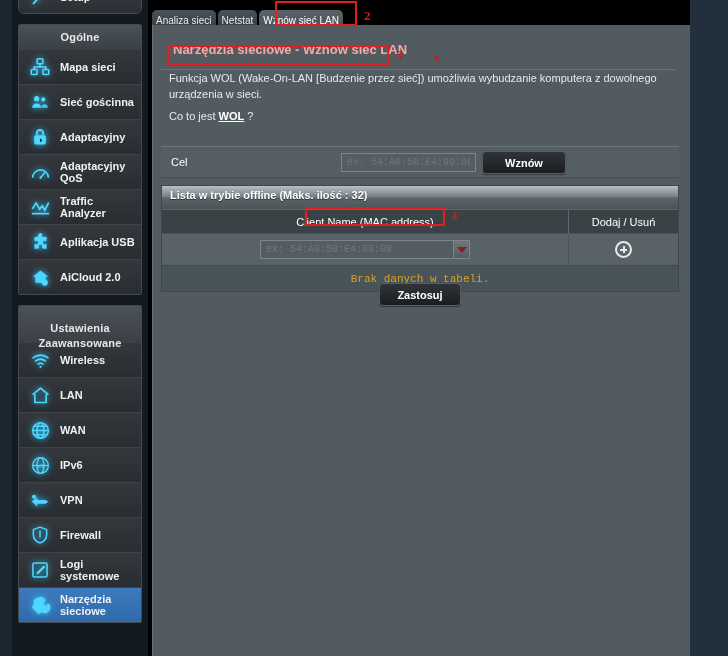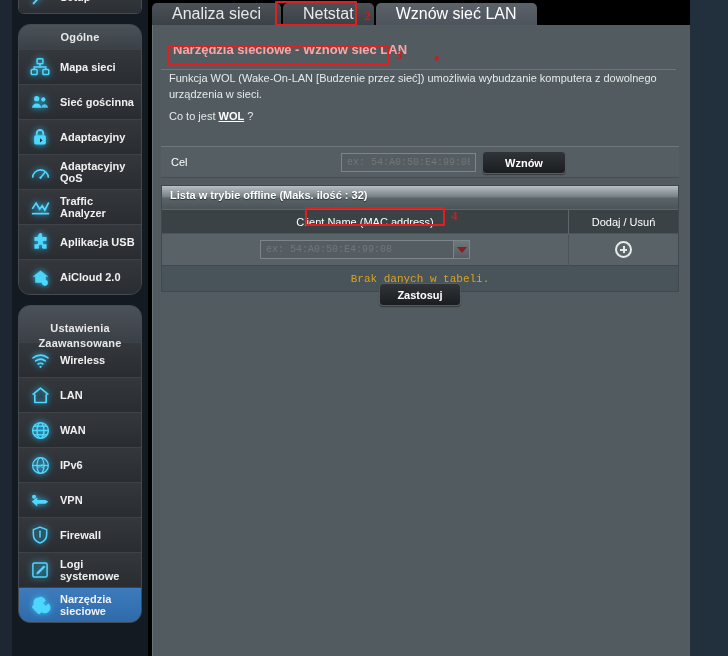--- a/index.html
+++ b/index.html
@@ -25,21 +25,21 @@
     background: #1d2733;
   }
 
   
   .sidebar {
     position: absolute; left: 12px; top: 0; width: 136px; height: 656px;
     background: #131a22;
   }
   .menu-block {
     margin: 0 6px 10px 6px;
-    border-radius: 12px;
+    border-radius: 2px;
     overflow: hidden;
     background: #2e3136;
     border: 1px solid #454a50;
   }
   .menu-block.top-block {
     margin-top: -20px;
     border-radius: 0 0 6px 6px;
   }
   .menu-header {
     height: 24px; line-height: 24px;
@@ -79,23 +79,23 @@
   
   .main {
     position: absolute; left: 152px; top: 0; width: 538px; height: 656px;
   }
   
   .tabbar {
     position: absolute; left: 0; top: 3px; height: 22px;
     display: flex; align-items: flex-end; gap: 2px;
   }
   .tab {
-    height: 22px; line-height: 22px;
-    padding: 0 20px;
-    font-size: 16px; color: #e9e9e9;
+    height: 15px; line-height: 22px;
+    padding: 0 4px;
+    font-size: 10px; color: #e9e9e9;
     background: linear-gradient(180deg,#4a5158 0%,#3b4146 100%);
     border-radius: 5px 5px 0 0;
     cursor: pointer; white-space: nowrap;
   }
   .tab.active {
     background: linear-gradient(180deg,#5b6269 0%,#4d545b 100%);
     color: #ffffff;
     text-align: right;
   }
   .tab-marked { position: relative; }

